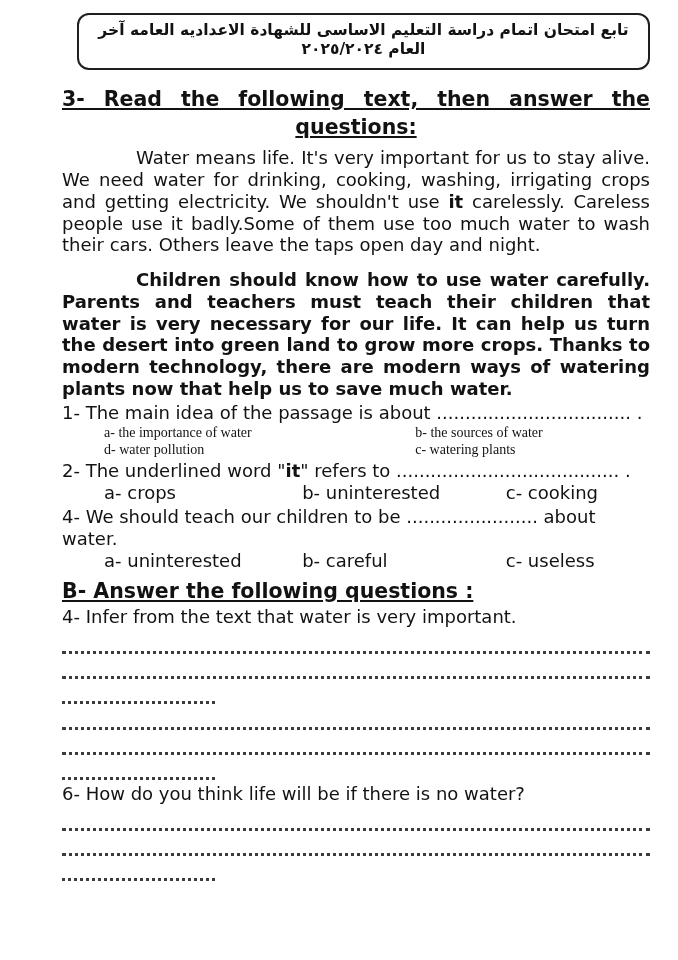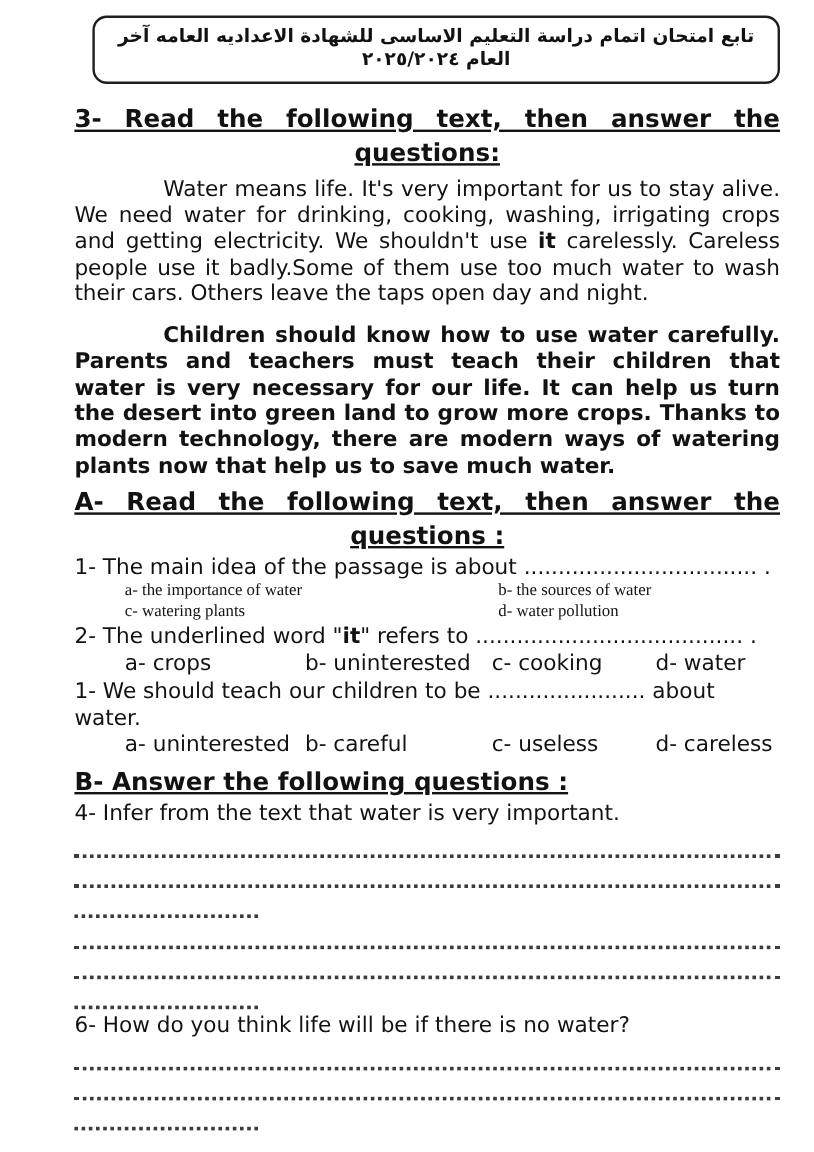--- a/index.html
+++ b/index.html
@@ -47,21 +47,21 @@
   .opts2 {
     display: grid;
     grid-template-columns: 57% 43%;
     padding-left: 42px;
     font-size: 14px; line-height: 1.22; font-family: Liberation Serif, serif;
   }
   .opts4 {
     display: grid;
     grid-template-columns: 27.5% 28.5% 25% 19%;
     padding-left: 42px;
-    font-size: 18px; line-height: 1.22;
+    font-size: 18px; line-height: 1.22; gap: 48px;
   }
   .bheading {
     margin-top: 6px;
     font-size: 20.5px; font-weight: 700; line-height: 1.3;
     text-decoration: underline;
   }
   
   .answer-lines { margin: 4px 0 2px 0; }
   .dots-line {
     height: 19px;
@@ -81,42 +81,38 @@
 
   <div class="heading">
     <div class="hl jl">3- Read the following text, then answer the</div>
     <div class="hl">questions:</div>
   </div>
 
   <p class="para"><span>Water means life. It's very important for us to stay alive. We need water for drinking, cooking, washing, irrigating crops and getting electricity. We shouldn't use </span><span class="bu">it</span><span> carelessly. Careless people use it badly.Some of them use too much water to wash their cars. Others leave the taps open day and night.</span></p>
 
   <p class="para second">Children should know how to use water carefully. Parents and teachers must teach their children that water is very necessary for our life. It can help us turn the desert into green land to grow more crops. Thanks to modern technology, there are modern ways of watering plants now that help us to save much water.</p>
 
-  <div class="heading tight">
-    <div class="hl jl">A- Read the following text, then answer the</div>
-    <div class="hl">questions :</div>
-  </div>
 
   <div class="q">1- The main idea of the passage is about .................................. .</div>
   <div class="opts2">
     <span>a- the importance of water</span>
     <span>b- the sources of water</span>
+    <span>d- water pollution</span>
     <span>c- watering plants</span>
-    <span>d- water pollution</span>
   </div>
 
   <div class="q"><span>2- The underlined word "</span><span class="bu">it</span><span>" refers to ....................................... .</span></div>
   <div class="opts4">
     <span>a- crops</span>
     <span>b- uninterested</span>
     <span>c- cooking</span>
     <span>d- water</span>
   </div>
 
-  <div class="q">1- We should teach our children to be ....................... about water.</div>
+  <div class="q">4- We should teach our children to be ....................... about water.</div>
   <div class="opts4">
     <span>a- uninterested</span>
     <span>b- careful</span>
     <span>c- useless</span>
     <span>d- careless</span>
   </div>
 
   <div class="bheading">B- Answer the following questions :</div>
 
   <div class="q">4- Infer from the text that water is very important.</div>

